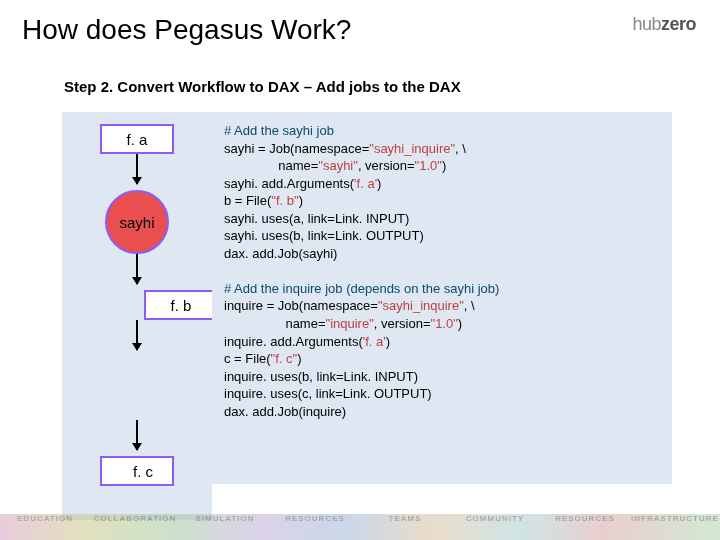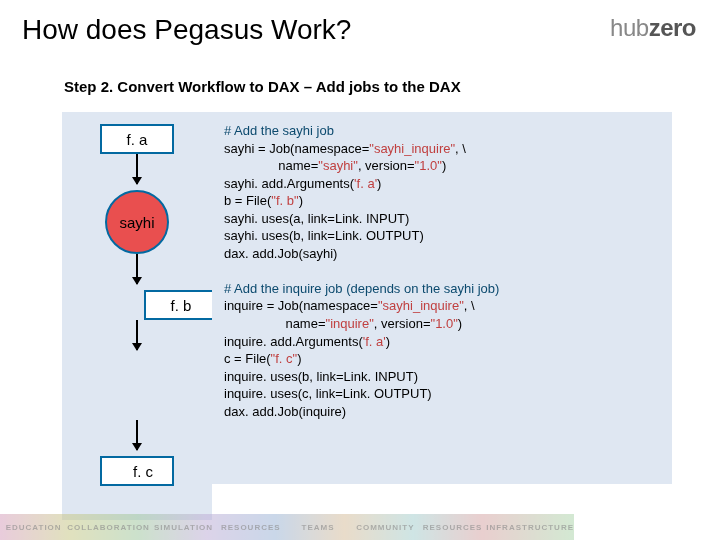--- a/index.html
+++ b/index.html
@@ -16,21 +16,21 @@
     top: 14px;
     left: 22px;
     font-size: 28px;
     font-weight: 400;
     color: #000;
   }
   .logo {
     position: absolute;
     top: 14px;
     right: 24px;
-    font-size: 24px;
+    font-size: 18px;
     color: #888;
     letter-spacing: -0.5px;
   }
   .logo .z { color: #555; font-weight: bold; }
   .step {
     position: absolute;
     top: 78px;
     left: 64px;
     font-size: 15px;
     font-weight: bold;
@@ -46,21 +46,21 @@
   }
   .diagram-inner {
     position: relative;
     width: 100%;
     height: 100%;
   }
   .node {
     position: absolute;
     left: 50%;
     transform: translateX(-50%);
-    border: 2px solid #0369a1;
+    border: 2px solid #8b5cf6;
     font-size: 15px;
     text-align: left;
     display: flex;
     align-items: center;
     justify-content: center;
     background: #fff;
   }
   .file-node {
     width: 74px;
     height: 30px;
@@ -110,28 +110,28 @@
     line-height: 1.35;
     color: #000;
     white-space: pre;
   }
   .comment { color: #0c4a6e; text-align: center; }
   .str     { color: #c04040; }
   .footer {
     position: absolute;
     bottom: 0;
     left: 0;
-    width: 574px;
+    width: 720px;
     height: 26px;
     background: linear-gradient(90deg,
       #d8a3c0 0%, #c9c98a 12%, #a3c9a3 24%, #c0b0d8 36%,
       #9fb8d8 48%, #d8c09f 60%, #a8d0d0 72%, #d8a8a8 84%, #b0d8b0 100%);
     opacity: 0.55;
     display: flex;
-    align-items: center;
+    align-items: flex-start;
   }
   .footer span {
     flex: 1;
     font-size: 8px;
     letter-spacing: 1px;
     color: rgba(40,40,40,0.6);
     text-align: center;
     font-weight: bold;
   }
 </style>

